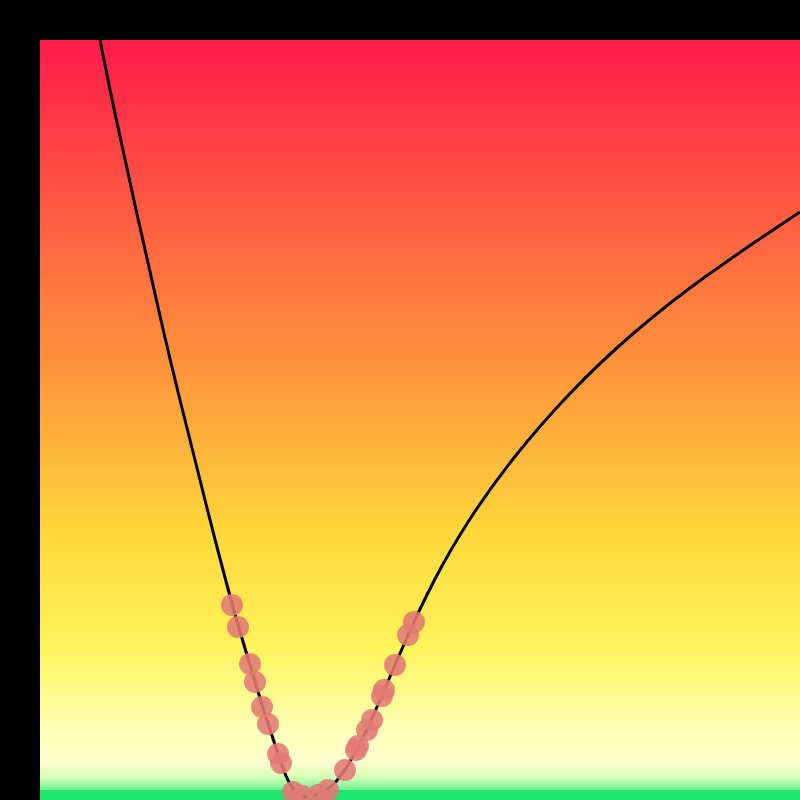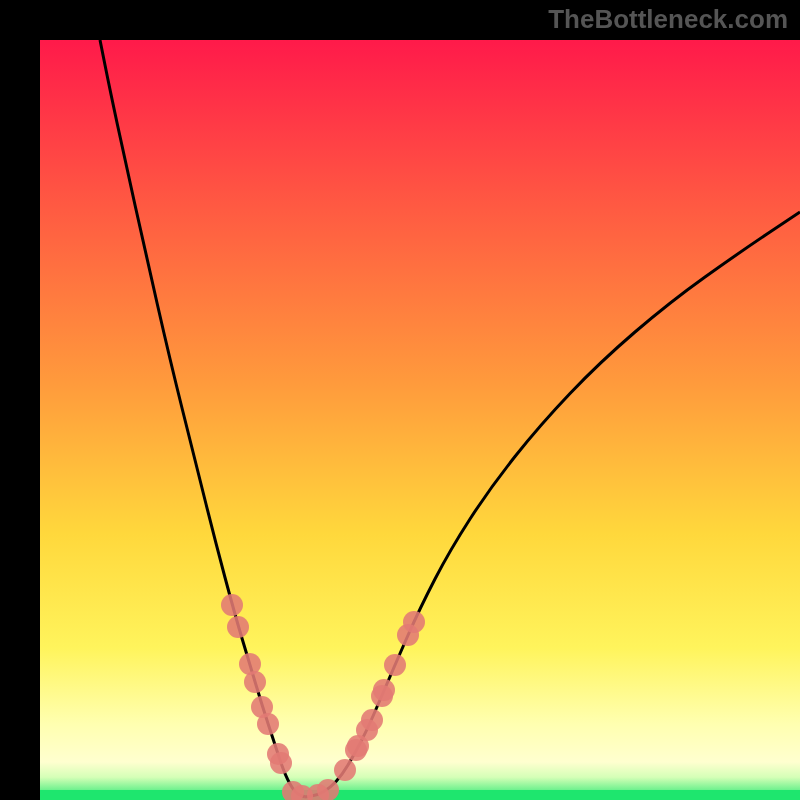--- a/index.html
+++ b/index.html
@@ -44,21 +44,20 @@
   }
   .marker {
     fill: #e27a74;
     opacity: 0.88;
   }
 </style>
 </head>
 <body>
 
 <div class="container">
-  <div class="watermark">TheBottleneck.com</div>
 
   <div class="plot-area">
     <svg id="chart-svg" width="760" height="760" viewBox="0 0 760 760">
       <defs>
         <linearGradient id="bg-grad" x1="0" y1="0" x2="0" y2="1">
           <stop id="g0" offset="0%" stop-color="#ff1a4a"></stop>
           <stop id="g1" offset="22%" stop-color="#ff5a42"></stop>
           <stop id="g2" offset="45%" stop-color="#ff9a3c"></stop>
           <stop id="g3" offset="65%" stop-color="#ffd83c"></stop>
           <stop id="g4" offset="80%" stop-color="#fff45c"></stop>

